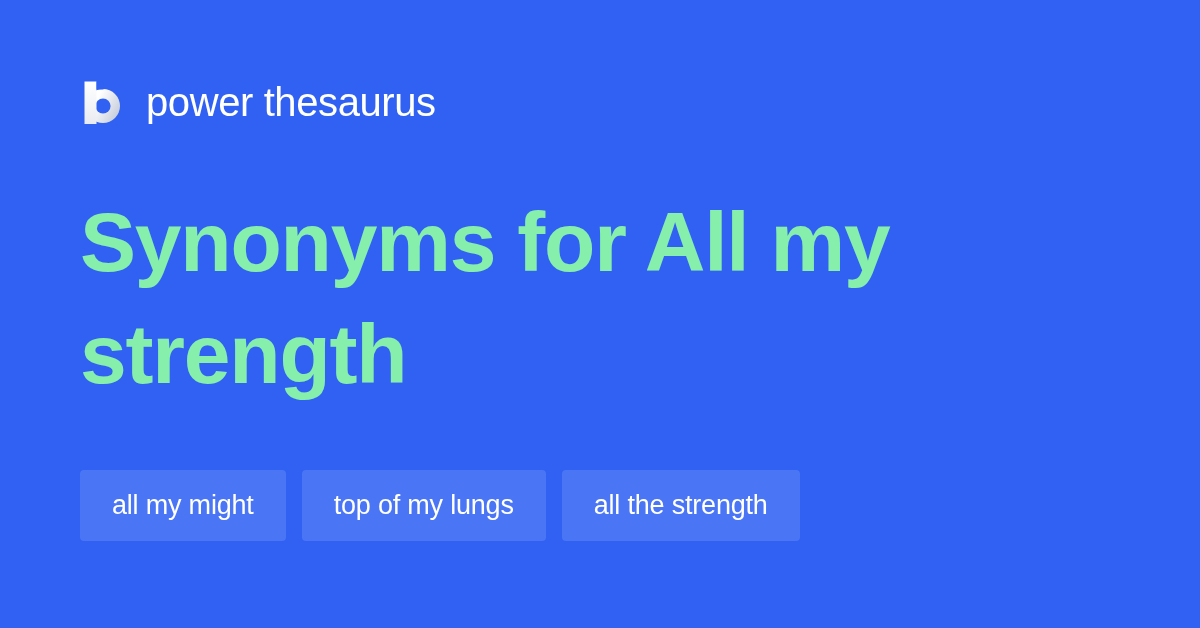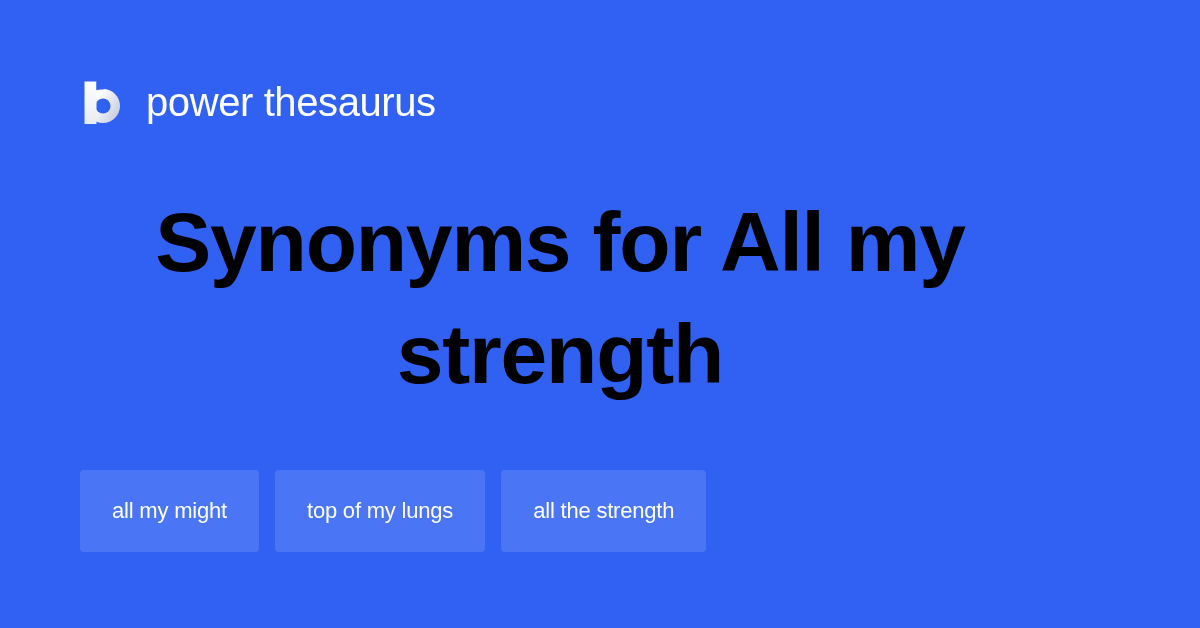--- a/index.html
+++ b/index.html
@@ -16,21 +16,20 @@
     font-family: "Liberation Sans", "DejaVu Sans", sans-serif;
     -webkit-font-smoothing: antialiased;
   }
 
   .card {
     position: relative;
     width: 1200px;
     height: 628px;
     background: #3061F2;
     padding: 12px;
-    text-align: center;
   }
 
   
   .brand {
     position: absolute;
     left: 80px;
     top: 76px;
     display: flex;
     align-items: center;
     gap: 22px;
@@ -52,47 +51,47 @@
     line-height: 1;
     white-space: nowrap;
   }
 
   
   .headline {
     position: absolute;
     left: 80px;
     top: 186px;
     width: 960px;
-    color: #000000;
+    color: #86efac;
     font-size: 84px;
     font-weight: 700;
     line-height: 112px;
     letter-spacing: -1.2px;
   }
 
   
   .chips {
     position: absolute;
     left: 80px;
     top: 470px;
     display: flex;
     align-items: stretch;
     gap: 16px;
   }
 
   .chip {
-    height: 82px;
+    height: 71px;
     background: #4A76F6;
     border-radius: 4px;
     display: flex;
     align-items: center;
     justify-content: center;
     padding: 0 32px;
     color: #FFFFFF;
-    font-size: 22px;
+    font-size: 27px;
     font-weight: 400;
     letter-spacing: -0.2px;
     white-space: nowrap;
     cursor: pointer;
   }
 </style>
 </head>
 <body>
 
 <div class="card">

